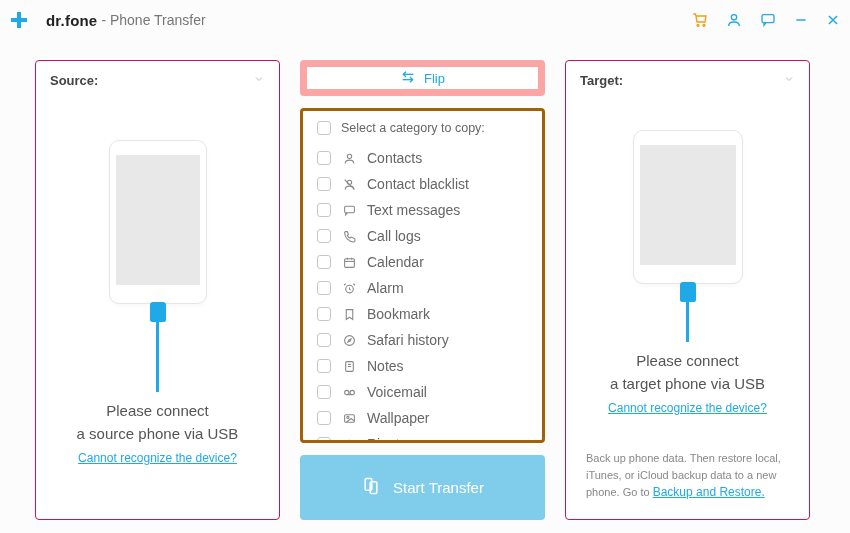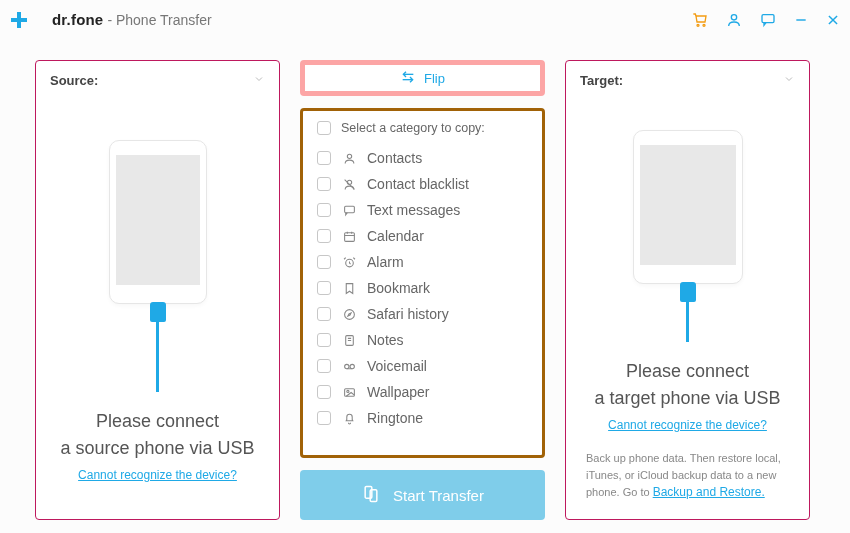--- a/index.html
+++ b/index.html
@@ -10,21 +10,21 @@
     overflow: hidden;
     font-size: 13px;
     color: #555;
   }
   
   .titlebar {
     height: 40px;
     display: flex; align-items: center;
     padding: 0 10px;
   }
-  .brand { display: flex; gap: 24px; }
+  .brand { display: flex; align-items: center; gap: 18px; }
   .brand-logo { display:flex; align-items:center; }
   .brand-name { font-weight: 700; color: #222; font-size: 15px; letter-spacing:.2px;}
   .app-title { color: #777; font-size: 14px; margin-left: 4px; }
   .titlebar-spacer { flex: 1; }
   .titlebar-icons { display: flex; gap: 18px; align-items: center; color:#1fa9e6; }
   .titlebar-icons span { cursor: pointer; display:flex; }
 
   
   .main {
     padding: 20px 35px 20px 35px;
@@ -67,28 +67,28 @@
     display:flex; flex-direction:column; align-items:center;
   }
   .plug {
     width:16px; height:20px; background:#1fa9e6;
     border-radius:3px 3px 2px 2px;
     margin-top:-2px;
   }
   .wire{
     width:3px; background:#1fa9e6;
   }
-  .device-msg { text-align:center; margin-top:16px; font-size:18px; line-height:1.5; color:#555;}
+  .device-msg { text-align:center; margin-top:8px; font-size:15px; line-height:1.5; color:#555;}
   .link { color:#1fa9e6; text-decoration:underline; font-size:12px; margin-top:6px; cursor:pointer; display:inline-block; }
   .backup-msg { font-size:11px; color:#888; text-align:left; line-height:1.5; margin-top:auto; padding:0 4px 4px;}
 
   
   .mid { display:flex; flex-direction:column; width:245px; height:460px; }
   .flip-btn {
-    border:5px solid #fca5a5; color:#1fa9e6;
+    border:7px solid #fca5a5; color:#1fa9e6;
     background:#fff; border-radius:4px;
     height:36px;
     display:flex; align-items:center; justify-content:center; gap:8px;
     font-size:13px; cursor:pointer;
   }
   .cat-panel {
     margin-top:12px;
     border:3px solid #a16207; border-radius:4px;
     background:#fff;
     flex:1;
@@ -113,21 +113,21 @@
     padding:5px 0; font-size:14px; color:#666;
     cursor:pointer;
   }
   .chk {
     width:14px; height:14px; border:1.5px solid #c7c7c7; border-radius:3px;
     flex-shrink:0;
   }
   .ic { width:16px; display:flex; justify-content:center; color:#888; }
   .start-btn {
     margin-top:12px;
-    height:50px;
+    height:65px;
     background:#7fcdea; color:#fff;
     border-radius:4px;
     display:flex; align-items:center; justify-content:center; gap:12px;
     font-size:15px; cursor:pointer;
   }
 
   .tgt .phone-outer{ margin-top:20px; width:110px;}
   .tgt .phone-screen{height:120px;}
 </style>
 </head>
@@ -254,20 +254,29 @@
                   <rect x="3" y="4" width="18" height="12" rx="2"></rect>
                   <path d="M8 16l-3 4v-4"></path>
                 </svg>
               </span>
             <span>Text messages</span>
           </div>
           <div class="cat-item">
             <span class="chk"></span>
             <span class="ic">
                 <svg width="13" height="13" viewBox="0 0 24 24" fill="none" stroke="currentColor" stroke-width="2">
+                  <path d="M22 17v3a2 2 0 0 1-2 2c-9 0-17-8-17-17a2 2 0 0 1 2-2h3l2 5-2 2c1 2 3 4 5 5l2-2 5 2z"></path>
+                </svg>
+              </span>
+            <span>Call logs</span>
+          </div>
+          <div class="cat-item">
+            <span class="chk"></span>
+            <span class="ic">
+                <svg width="13" height="13" viewBox="0 0 24 24" fill="none" stroke="currentColor" stroke-width="2">
                   <rect x="3" y="5" width="18" height="16" rx="2"></rect>
                   <line x1="3" y1="10" x2="21" y2="10"></line>
                   <line x1="8" y1="3" x2="8" y2="7"></line>
                   <line x1="16" y1="3" x2="16" y2="7"></line>
                 </svg>
               </span>
             <span>Calendar</span>
           </div>
           <div class="cat-item">
             <span class="chk"></span>

